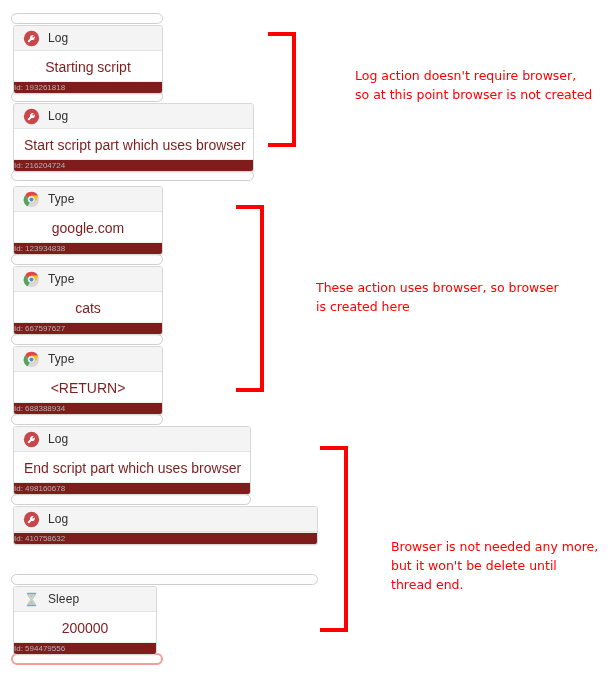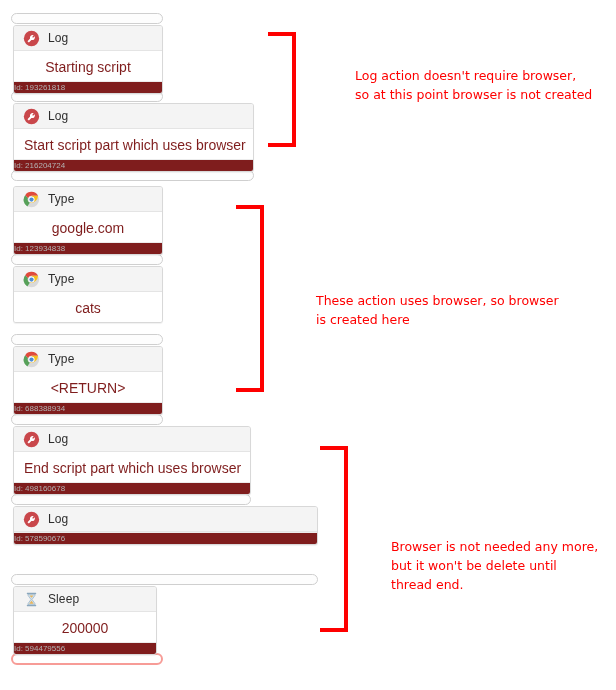--- a/index.html
+++ b/index.html
@@ -182,20 +182,21 @@
         <circle cx="10" cy="10" r="9" fill="#d9d9d9"></circle>
         <path d="M10 1a9 9 0 0 1 7.8 4.5H10a4.5 4.5 0 0 0-4.2 2.9L2.6 4.9A9 9 0 0 1 10 1z" fill="#e04a3c"></path>
         <path d="M2.6 4.9l3.2 3.5A4.5 4.5 0 0 0 8 13.9l-2.9 4.4A9 9 0 0 1 2.6 4.9z" fill="#57a15a"></path>
         <path d="M17.8 5.5A9 9 0 0 1 8 13.9l2.1-3.6A4.5 4.5 0 0 0 10 5.5z" fill="#f4c020"></path>
         <circle cx="10" cy="10" r="3.6" fill="#ffffff"></circle>
         <circle cx="10" cy="10" r="2.5" fill="#4b8bd6"></circle>
       </svg>
       <span class="card-title">Type</span>
     </div>
     <div class="card-body">cats</div>
+    <div class="card-footer">Id: 667597627</div>
   </div>
 
   <div class="card" style="left:13px; top:346px; width:150px;">
     <div class="card-header">
       <svg class="card-icon" viewBox="0 0 20 20">
         <circle cx="10" cy="10" r="9" fill="#d9d9d9"></circle>
         <path d="M10 1a9 9 0 0 1 7.8 4.5H10a4.5 4.5 0 0 0-4.2 2.9L2.6 4.9A9 9 0 0 1 10 1z" fill="#e04a3c"></path>
         <path d="M2.6 4.9l3.2 3.5A4.5 4.5 0 0 0 8 13.9l-2.9 4.4A9 9 0 0 1 2.6 4.9z" fill="#57a15a"></path>
         <path d="M17.8 5.5A9 9 0 0 1 8 13.9l2.1-3.6A4.5 4.5 0 0 0 10 5.5z" fill="#f4c020"></path>
         <circle cx="10" cy="10" r="3.6" fill="#ffffff"></circle>
@@ -220,21 +221,21 @@
   </div>
 
   <div class="card" style="left:13px; top:506px; width:305px;">
     <div class="card-header">
       <svg class="card-icon" viewBox="0 0 20 20">
         <circle cx="10" cy="10" r="9" fill="#c9474b"></circle>
         <path d="M12.6 6.3a3.1 3.1 0 0 0-4.3 3.8l-3 3 1.6 1.6 3-3a3.1 3.1 0 0 0 3.8-4.3l-1.8 1.8-1.1-1.1z" fill="#ffffff"></path>
       </svg>
       <span class="card-title">Log</span>
     </div>
-    <div class="card-footer">Id: 578590676</div>
+    <div class="card-footer">Id: 410758632</div>
   </div>
 
   <div class="card" style="left:13px; top:586px; width:144px;">
     <div class="card-header">
       <svg class="card-icon" viewBox="0 0 20 20">
         <rect x="4.5" y="2" width="11" height="1.8" rx="0.6" fill="#8aa7bd"></rect>
         <rect x="4.5" y="16.2" width="11" height="1.8" rx="0.6" fill="#8aa7bd"></rect>
         <path d="M6 3.8h8v1.6L10.6 10 14 14.6v1.6H6v-1.6L9.4 10 6 5.4z" fill="#cfe0ec" stroke="#8aa7bd" stroke-width="0.7"></path>
         <path d="M7.3 14.9h5.4L10 11.5z" fill="#e8b45a"></path>
         <path d="M7.6 5.2h4.8L10 8z" fill="#e8b45a"></path>
@@ -251,21 +252,21 @@
     <div class="b-bottom"></div>
   </div>
   <div class="annotation" style="left:355px; top:66px; width:258px;">Log action doesn't require browser,
 so at this point browser is not created</div>
 
   <div class="bracket" style="left:236px; top:205px; width:28px; height:187px;">
     <div class="b-top"></div>
     <div class="b-side"></div>
     <div class="b-bottom"></div>
   </div>
-  <div class="annotation" style="left:316px; top:291px; width:272px;">These action uses browser, so browser
+  <div class="annotation" style="left:316px; top:278px; width:272px;">These action uses browser, so browser
 is created here</div>
 
   <div class="bracket" style="left:320px; top:446px; width:28px; height:186px;">
     <div class="b-top"></div>
     <div class="b-side"></div>
     <div class="b-bottom"></div>
   </div>
   <div class="annotation" style="left:391px; top:537px; width:222px;">Browser is not needed any more,
 but it won't be delete until
 thread end.</div>

